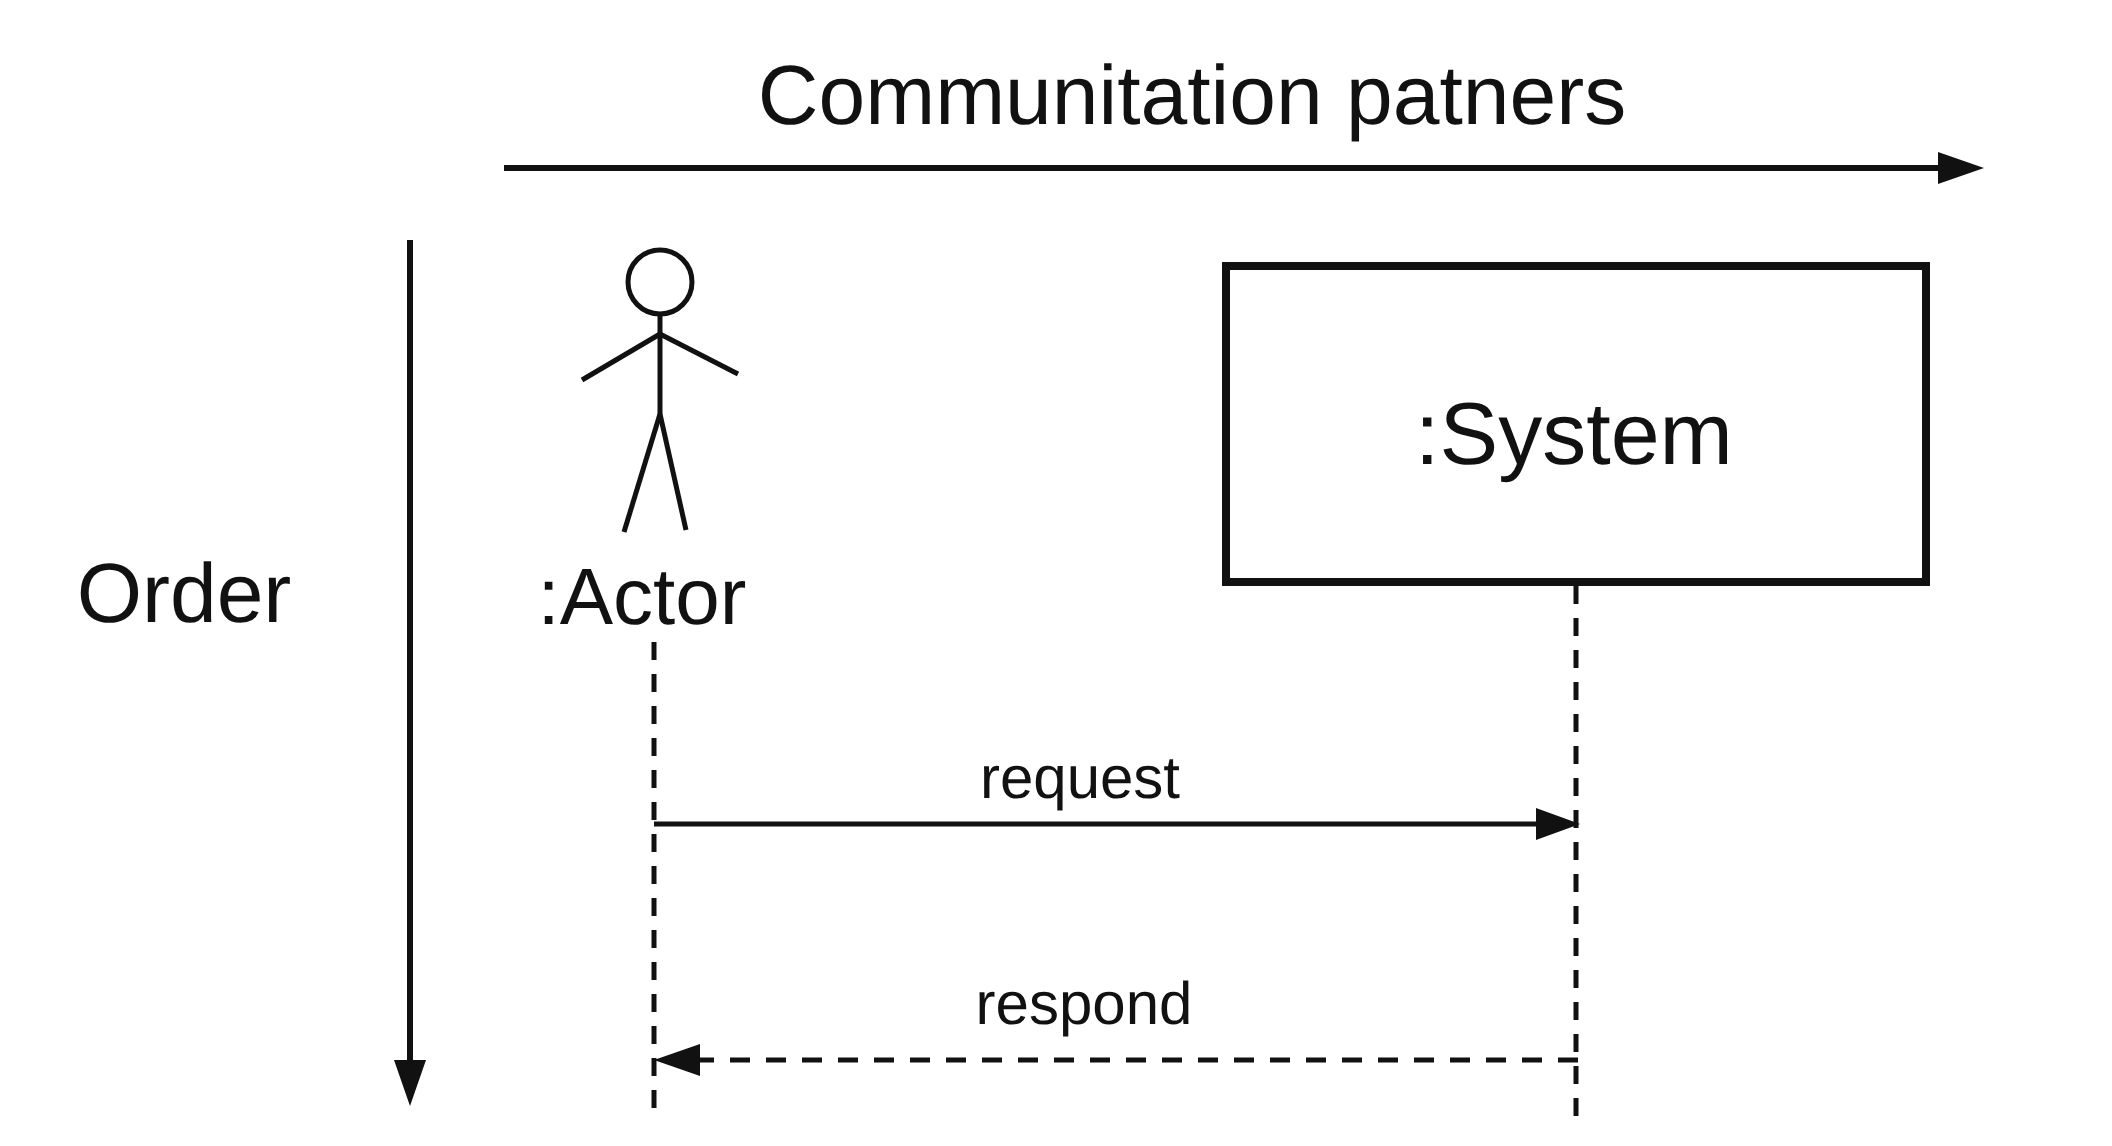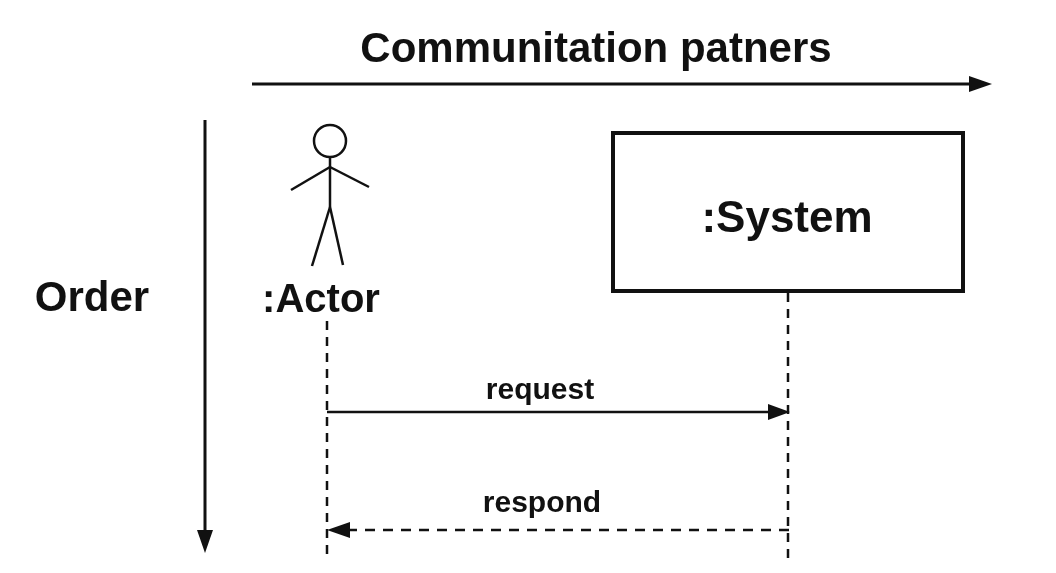--- a/index.html
+++ b/index.html
@@ -5,21 +5,20 @@
   :root { --ink: #111111; --bg: #ffffff; }
   * { margin: 0; padding: 0; box-sizing: border-box; }
   html, body { background: var(--bg); }
   .canvas {
     position: relative;
     width: 1056px;
     height: 573px;
     background: var(--bg);
     overflow: hidden;
     font-family: "Liberation Sans", sans-serif;
-    font-weight: bold;
   }
   svg { display: block; }
   text {
     font-family: "Liberation Sans", sans-serif;
     fill: var(--ink);
   }
   .title-text   { font-size: 42px; }
   .side-text    { font-size: 42px; }
   .lifeline-lbl { font-size: 40px; }
   .system-lbl   { font-size: 44px; }

